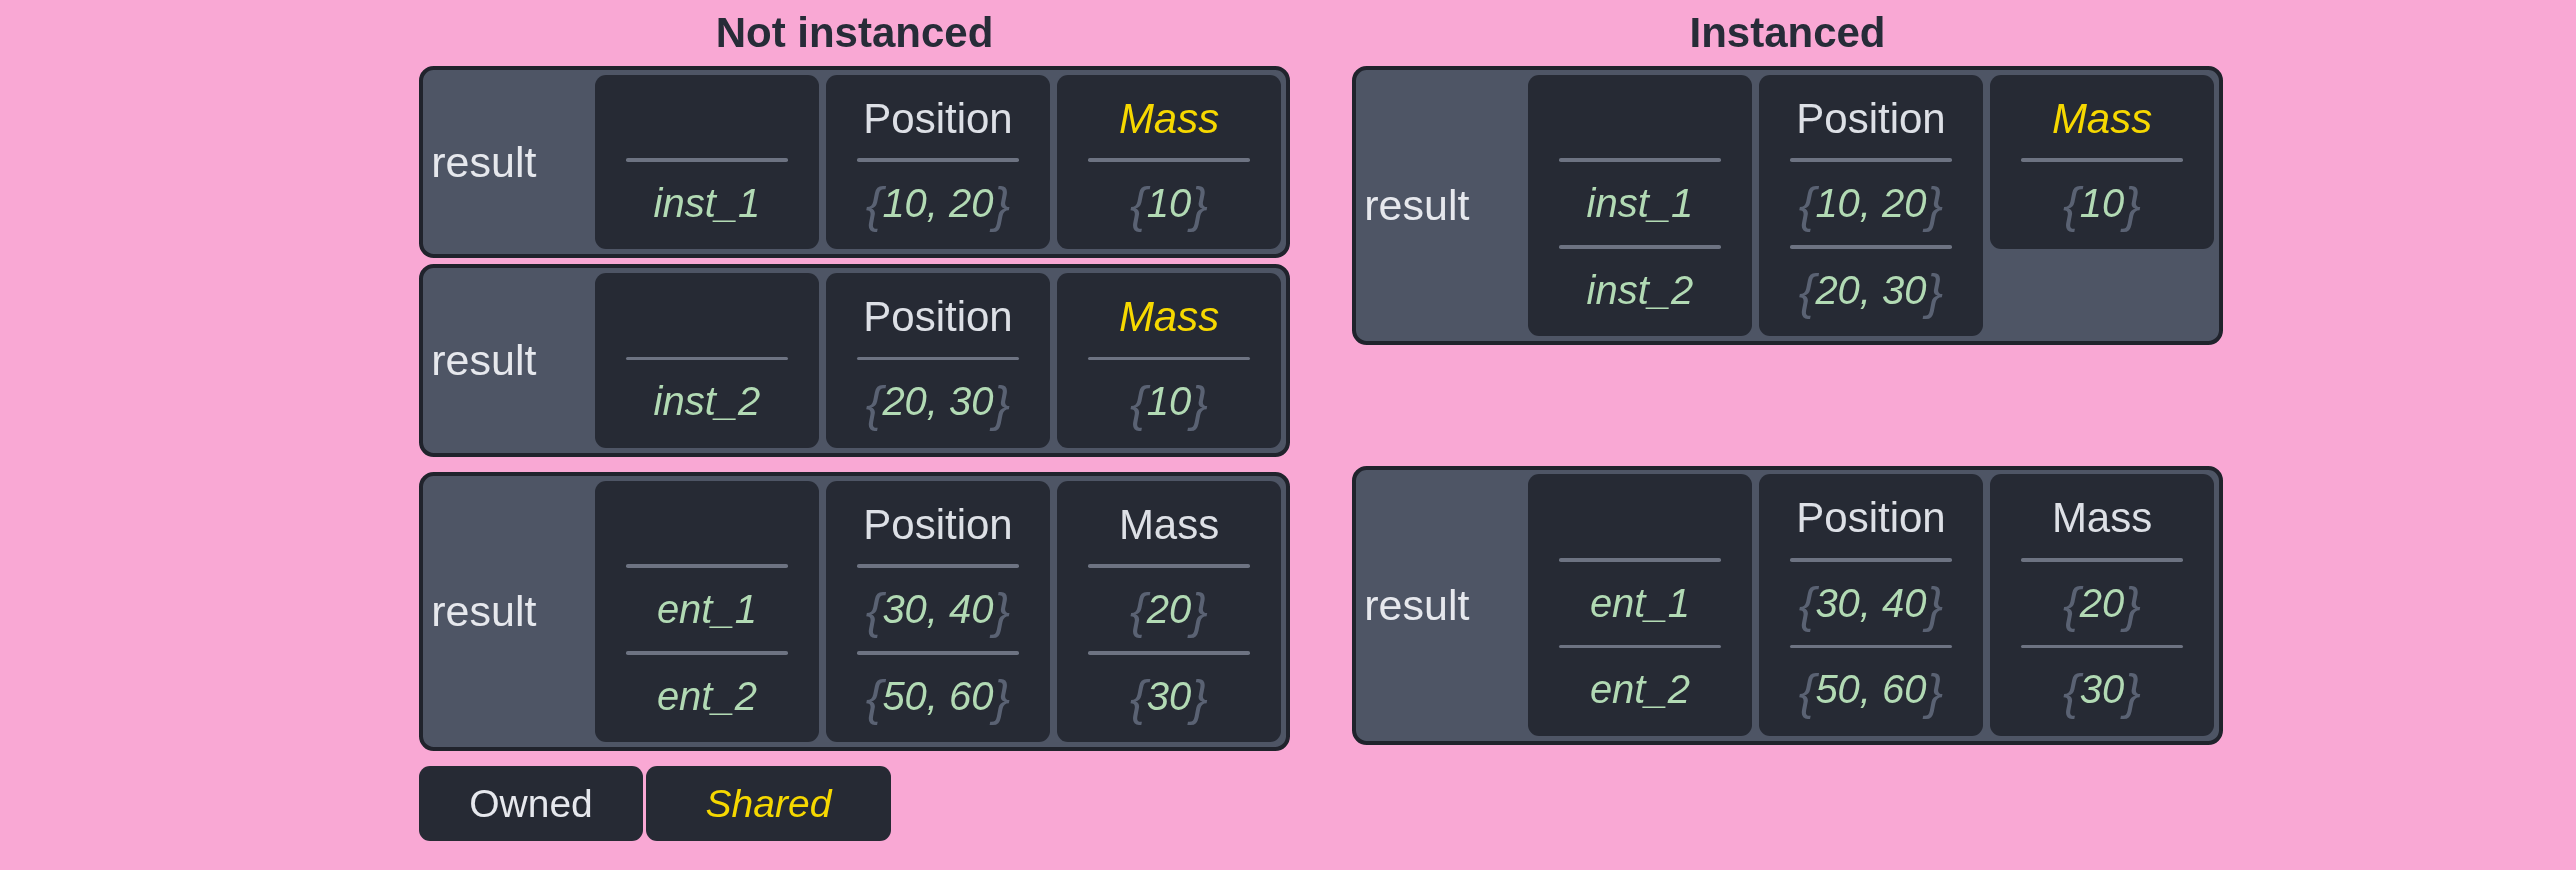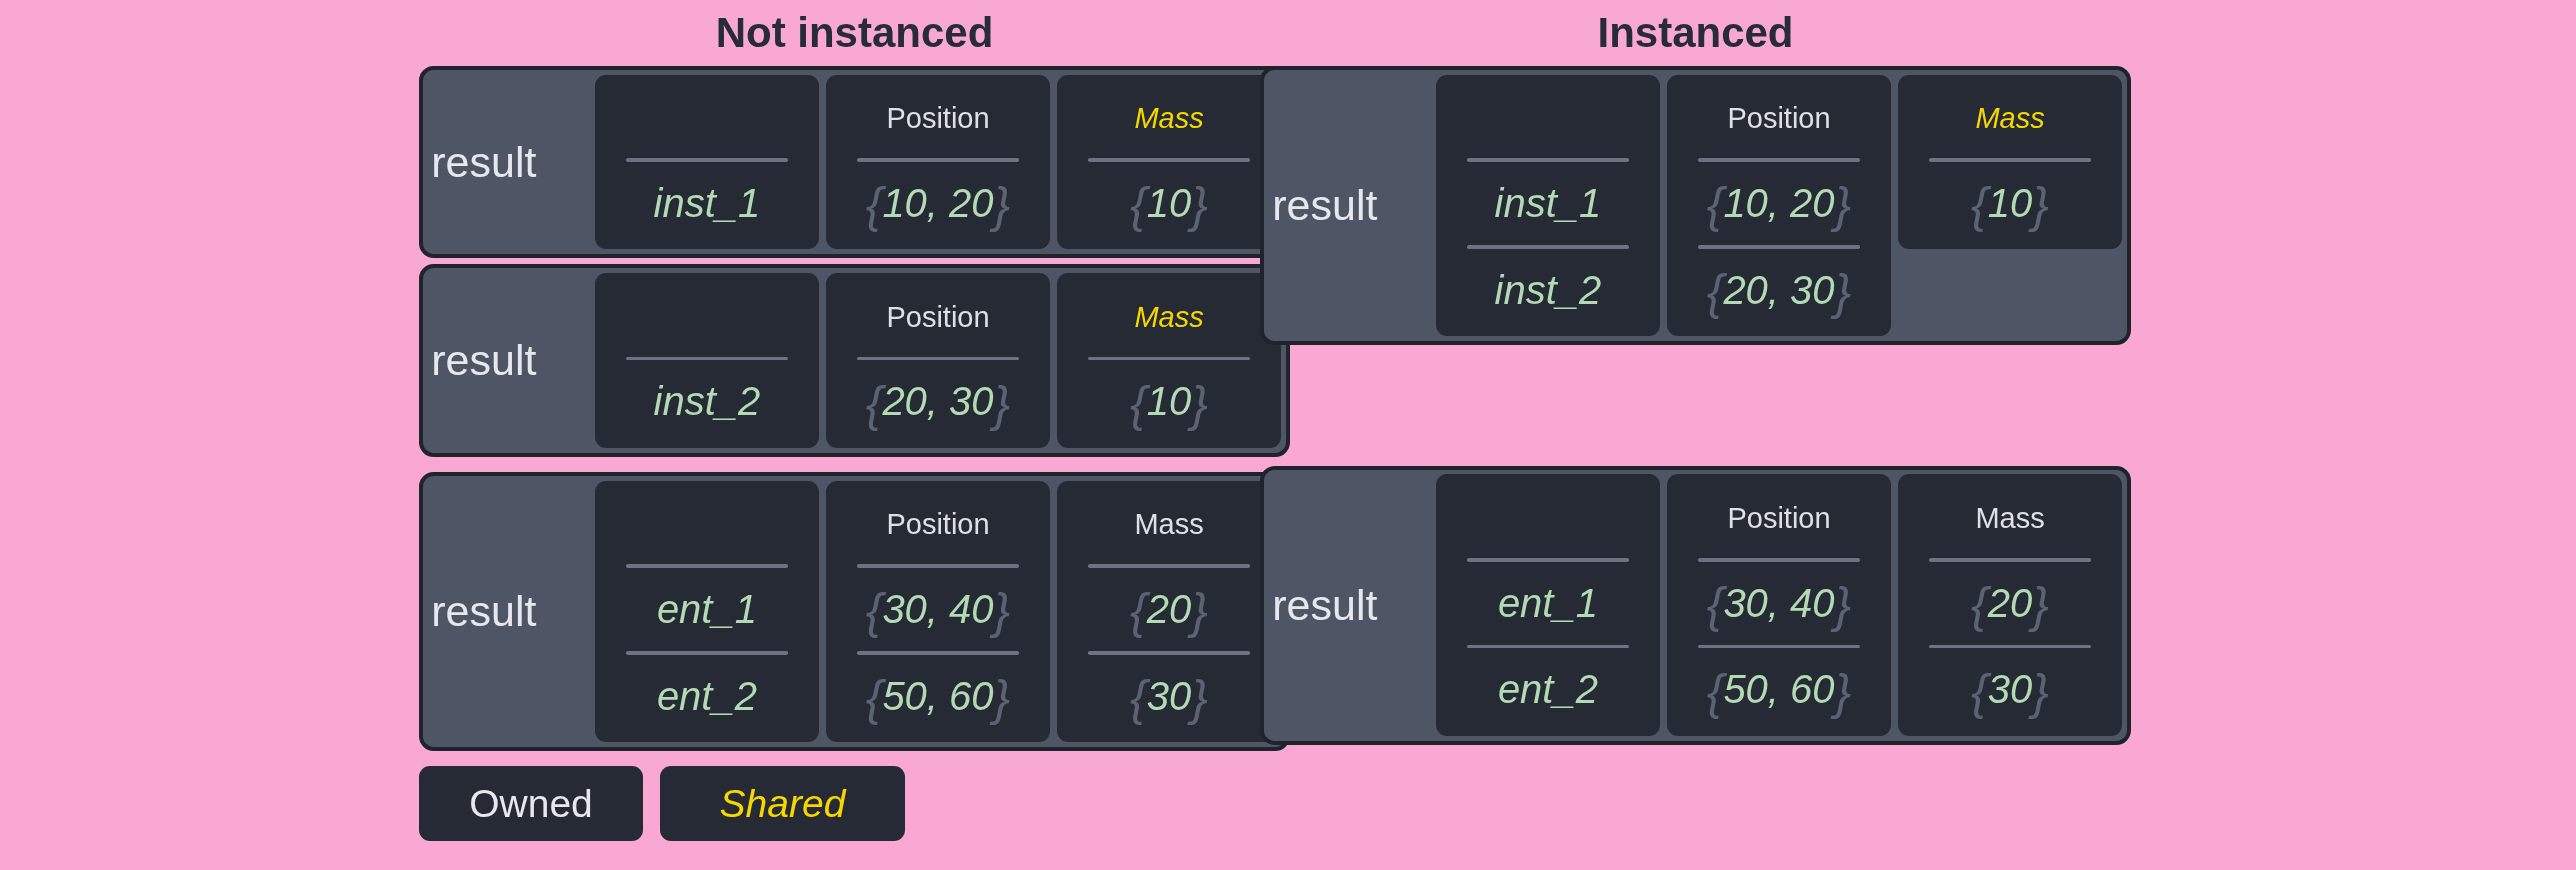--- a/index.html
+++ b/index.html
@@ -14,21 +14,21 @@
     height: 870px;
     background: #f9a8d4;
     overflow: hidden;
   }
   .col {
     position: absolute;
     top: 0;
     width: 871px;
   }
   .col-left  { left: 419px; }
-  .col-right { left: 1260px; text-align: right; }
+  .col-right { left: 1352px; text-align: right; }
 
   .diagram-title {
     height: 66px;
     display: flex;
     align-items: center;
     justify-content: center;
     font-size: 42px;
     font-weight: 700;
     color: #272c38;
   }
@@ -69,21 +69,21 @@
     border-radius: 11px;
     padding: 4.6px 0;
     display: flex;
     flex-direction: column;
   }
   .hdr {
     height: 79px;
     display: flex;
     align-items: center;
     justify-content: center;
-    font-size: 29px;
+    font-size: 42px;
     color: #dde0e6;
   }
   .hdr.shared {
     color: #f6d800;
     font-style: italic;
   }
   .divider {
     height: 3.7px;
     width: 72%;
     margin: 0 auto;
@@ -105,21 +105,21 @@
     font-size: 50px;
     line-height: 1;
     position: relative;
     top: 1.8px;
     font-weight: 400;
   }
 
   .legend {
     margin-top: 15.6px;
     display: flex;
-    gap: 17px;
+    gap: 3px;
   }
   .chip {
     box-sizing: border-box;
     height: 75px;
     background: #262a34;
     border-radius: 11px;
     display: flex;
     align-items: center;
     justify-content: center;
     font-size: 39px;

